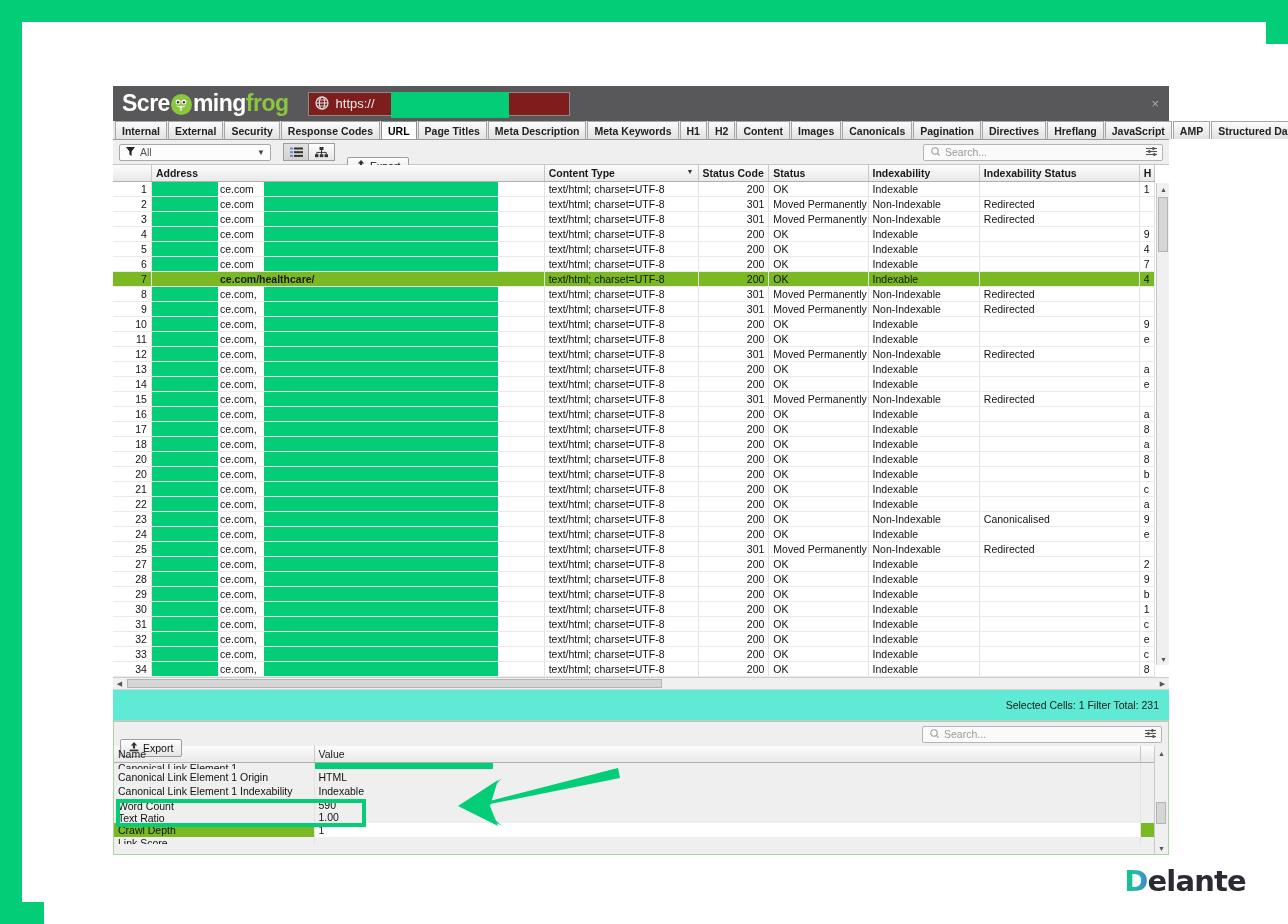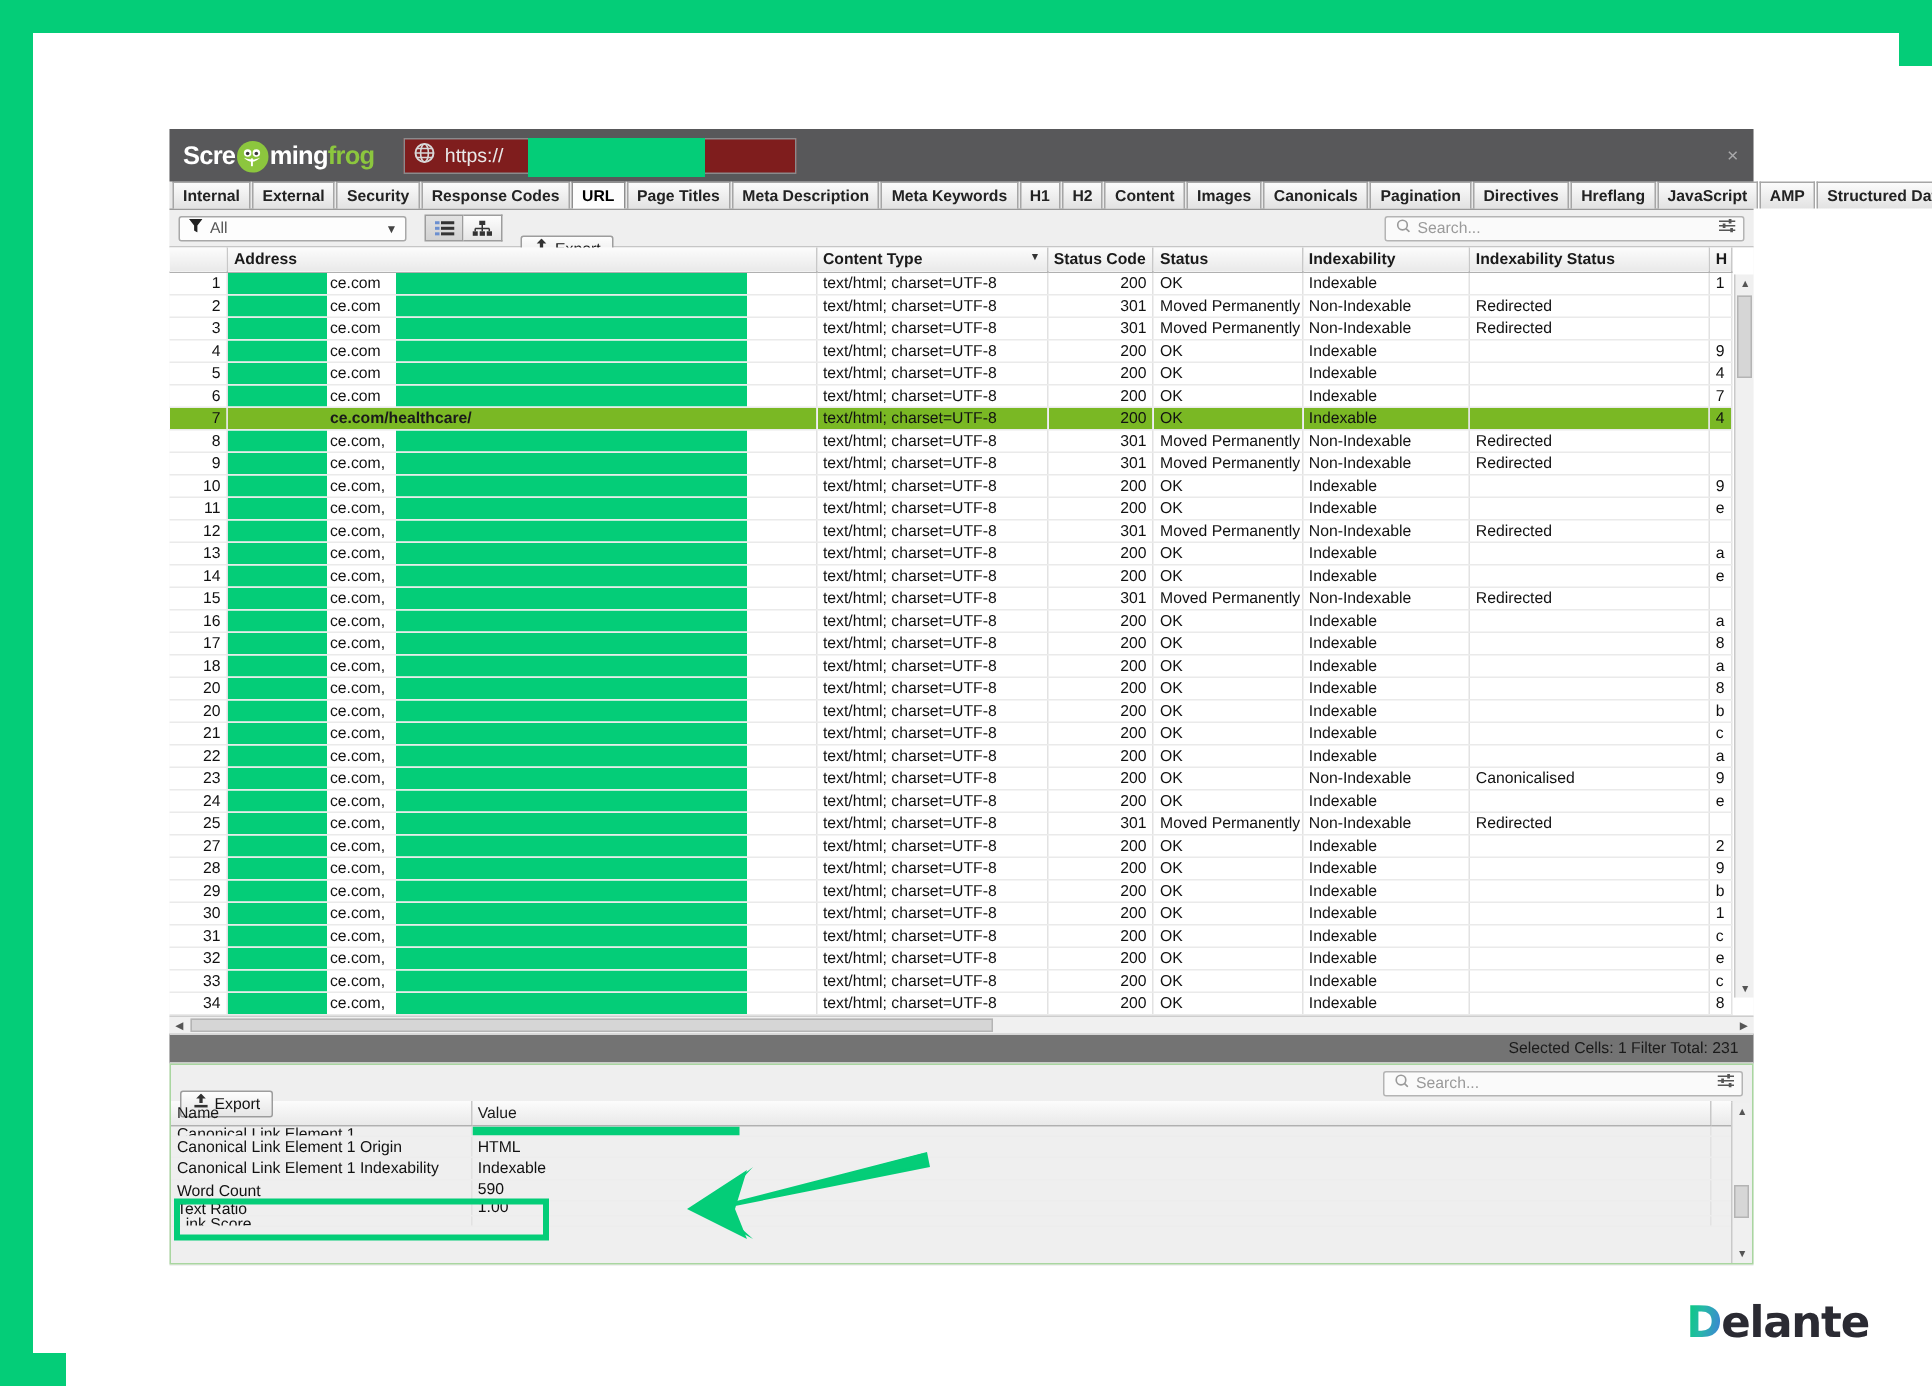--- a/index.html
+++ b/index.html
@@ -30,21 +30,21 @@
     box-sizing:border-box;
     font-size:11px;color:#1a1a1a;
   }
 
   
   .titlebar{
     height:35px;background:#58585a;position:relative;
     display:flex;align-items:center;
   }
   .sf-logo{
-    margin-left:9px;font-size:17px;font-weight:bold;letter-spacing:-0.5px;
+    margin-left:9px;font-size:23px;font-weight:bold;letter-spacing:-0.5px;
     display:flex;align-items:center;line-height:1;
   }
   .sf-logo .w{color:#ffffff;}
   .sf-logo .g{color:#8cc63e;}
   .frog-badge{
     width:21px;height:21px;border-radius:50%;
     background:#8cc63e;display:inline-flex;
     align-items:center;justify-content:center;
     margin:0 1px;position:relative;top:1px;
   }
@@ -166,21 +166,21 @@
   }
   .hscroll .thumb{
     position:absolute;left:14px;top:1px;width:535px;height:9px;
     background:#d6d6d6;border:1px solid #b4b4b4;box-sizing:border-box;
   }
   .hscroll .arw{position:absolute;top:0;width:13px;height:11px;
     display:flex;align-items:center;justify-content:center;font-size:7px;color:#555;}
 
   
   .statusbar{
-    height:20px;background:#737373;border-top:1px solid #d6d6d6;
+    height:32px;background:#5eead4;border-top:1px solid #d6d6d6;
     border-bottom:1px solid #c9c9c9;
     display:flex;align-items:center;justify-content:flex-end;
     padding-right:10px;font-size:10.5px;color:#1a1a1a;box-sizing:border-box;
   }
 
   
   .lowerpane{
     background:#efefef;border:1px solid #a9d6a0;
     box-sizing:border-box;position:relative;
   }
@@ -1014,20 +1014,27 @@
             <td class="valcell">590</td>
             <td></td>
           </tr>
           <tr class="clipped">
             <td class="namecell">
               <span class="name-lbl">Text Ratio</span>
             </td>
             <td class="valcell">1.00</td>
             <td></td>
           </tr>
+          <tr class="crawl">
+            <td class="namecell">
+              <span class="name-lbl">Crawl Depth</span>
+            </td>
+            <td class="valcell">1</td>
+            <td></td>
+          </tr>
           <tr class="clipped">
             <td class="namecell">
               <span class="name-lbl">Link Score</span>
             </td>
             <td class="valcell"></td>
             <td></td>
           </tr>
         </tbody>
     </table>
 

